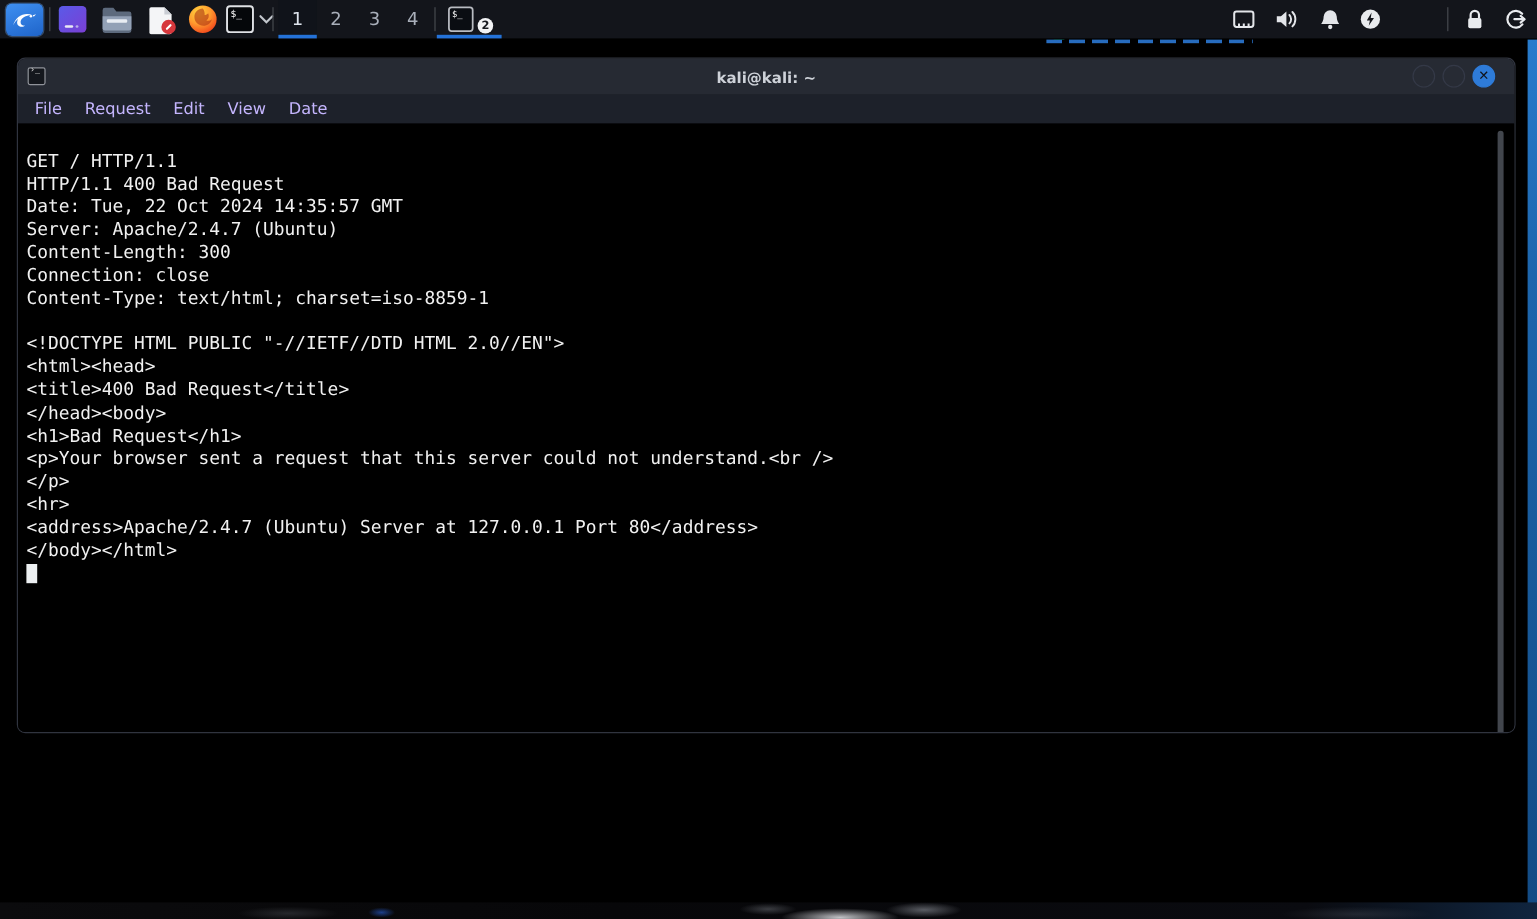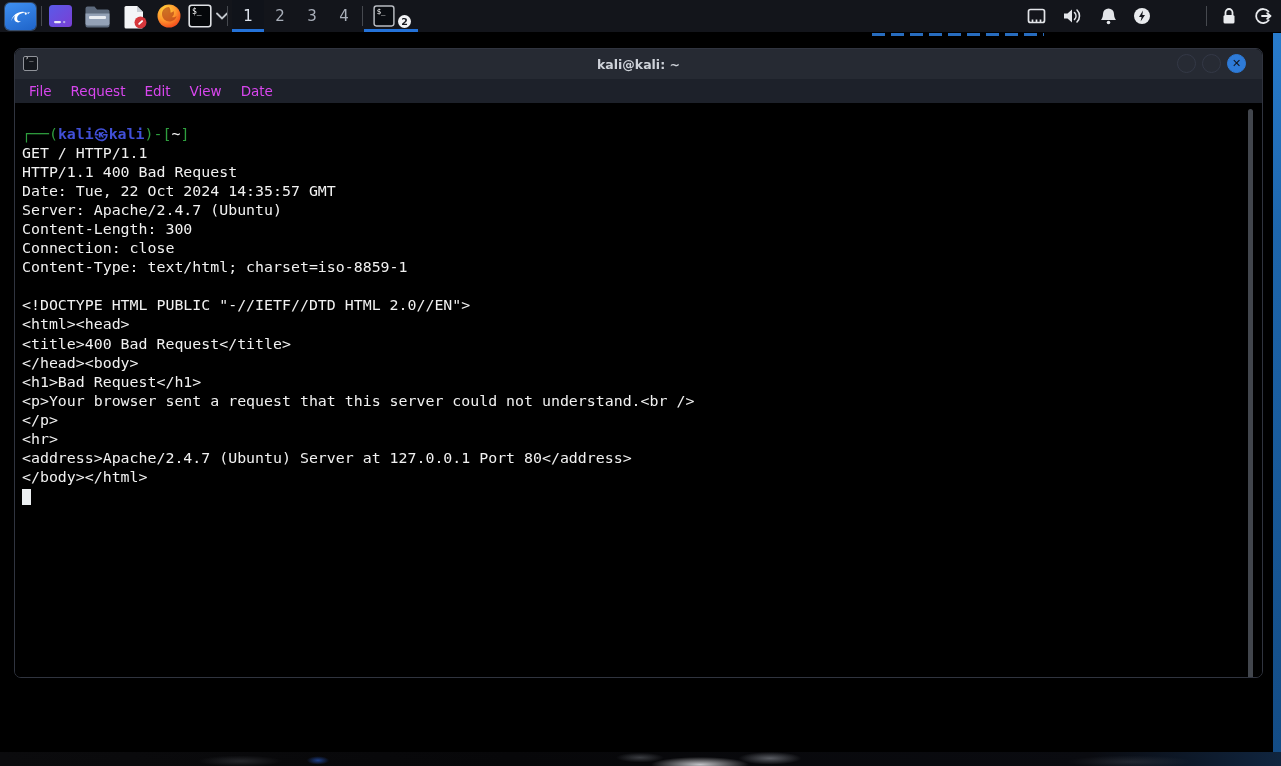--- a/index.html
+++ b/index.html
@@ -42,36 +42,36 @@
   #win-btn { position:absolute; left:364px; top:0; width:54px; height:32px; cursor:pointer; }
   #win-btn::after { content:""; position:absolute; left:0; bottom:0; width:100%; height:3px; background:#2472d8; }
   #win-btn .badge { position:absolute; right:7px; bottom:4px; width:13px; height:13px;
     border-radius:50%; background:#f2f3f5; color:#17191f; font-size:9.5px; font-weight:bold;
     display:flex; align-items:center; justify-content:center; }
 
   .tray { position:absolute; top:0; height:32px; display:flex; align-items:center;
           justify-content:center; cursor:pointer; }
 
   
-  #window { left:14px; top:48px; width:1249px; height:630px; background:#000;
+  #window { left:14px; top:48px; width:1249px; height:563px; background:#000;
     border:1px solid #30343f; border-radius:7px; overflow:hidden; z-index:3; }
   #titlebar { position:relative; height:30px; background:#262a33; display:flex; align-items:center; }
   #titlebar .ticon { position:absolute; left:8px; top:7px; width:15px; height:15px;
     background:#14171d; border:1.5px solid #90939a; border-radius:2px; }
   #titlebar .ticon::before { content:"›_"; position:absolute; left:1px; top:-3px;
     color:#e8e8e8; font-size:7px; font-family:"DejaVu Sans Mono",monospace; }
   #wtitle { flex:1; text-align:center; color:#ced2d9; font-size:12.5px; font-weight:600; }
   #controls { position:absolute; right:16px; top:5px; display:flex; gap:6px; }
   .wc { width:19px; height:19px; border-radius:50%; background:#272b34; border:1px solid #343947; cursor:pointer; }
   .wc.close { background:#2e7bd8; border-color:#2e7bd8; color:#10131a; font-size:11px; font-weight:bold;
     display:flex; align-items:center; justify-content:center; line-height:1; }
 
   #menubar { height:24px; background:#1d212a; display:flex; align-items:center;
     padding-left:14px; gap:19px; }
-  .mitem { color:#d946ef; font-size:13.5px; cursor:pointer; }
+  .mitem { color:#c4b5fd; font-size:13.5px; cursor:pointer; }
 
   #term { position:relative; height:649px; background:#000; padding:22px 16px 0 7px;
     font-family:"DejaVu Sans Mono", monospace; font-size:14.9px; line-height:19.05px;
     color:#f1f1f1; }
   #term .tline, #term pre { white-space:pre; font:inherit; }
   .g  { color:#2e9e3e; }                
   .b  { color:#4150d8; font-weight:bold; } 
   .teal { color:#2aa198; }              
   #cursor { width:9px; height:16px; background:#eceff1; margin-top:2px; }
 
@@ -241,21 +241,20 @@
 
     <div id="menubar">
       <span class="mitem">File</span>
       <span class="mitem">Request</span>
       <span class="mitem">Edit</span>
       <span class="mitem">View</span>
       <span class="mitem">Date</span>
     </div>
 
     <div id="term">
-      <div class="tline"><span class="g">┌──(</span><span class="b">kali㉿kali</span><span class="g">)-[</span><span>~</span><span class="g">]</span></div>
       <pre>GET / HTTP/1.1
 HTTP/1.1 400 Bad Request
 Date: Tue, 22 Oct 2024 14:35:57 GMT
 Server: Apache/2.4.7 (Ubuntu)
 Content-Length: 300
 Connection: close
 Content-Type: text/html; charset=iso-8859-1
 
 &lt;!DOCTYPE HTML PUBLIC "-//IETF//DTD HTML 2.0//EN"&gt;
 &lt;html&gt;&lt;head&gt;

